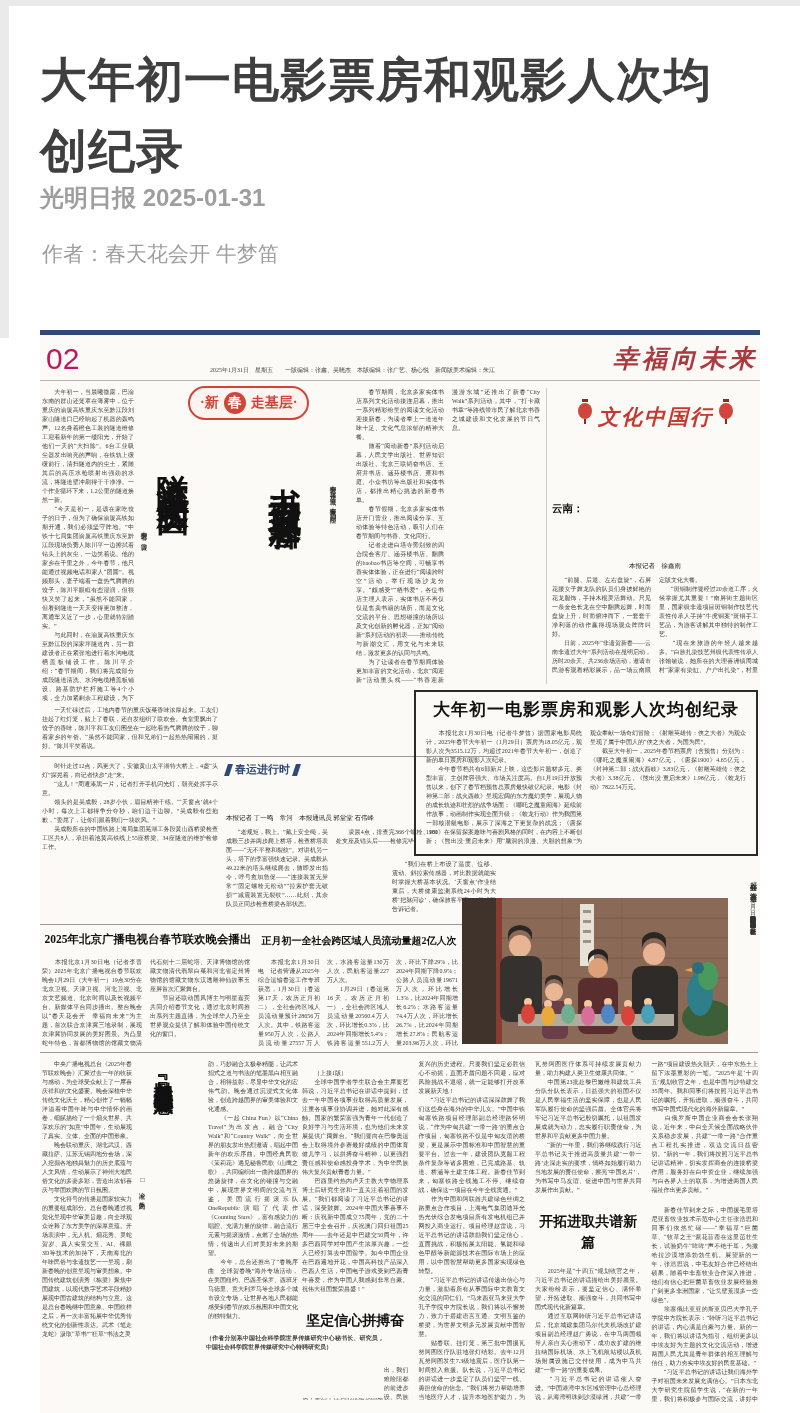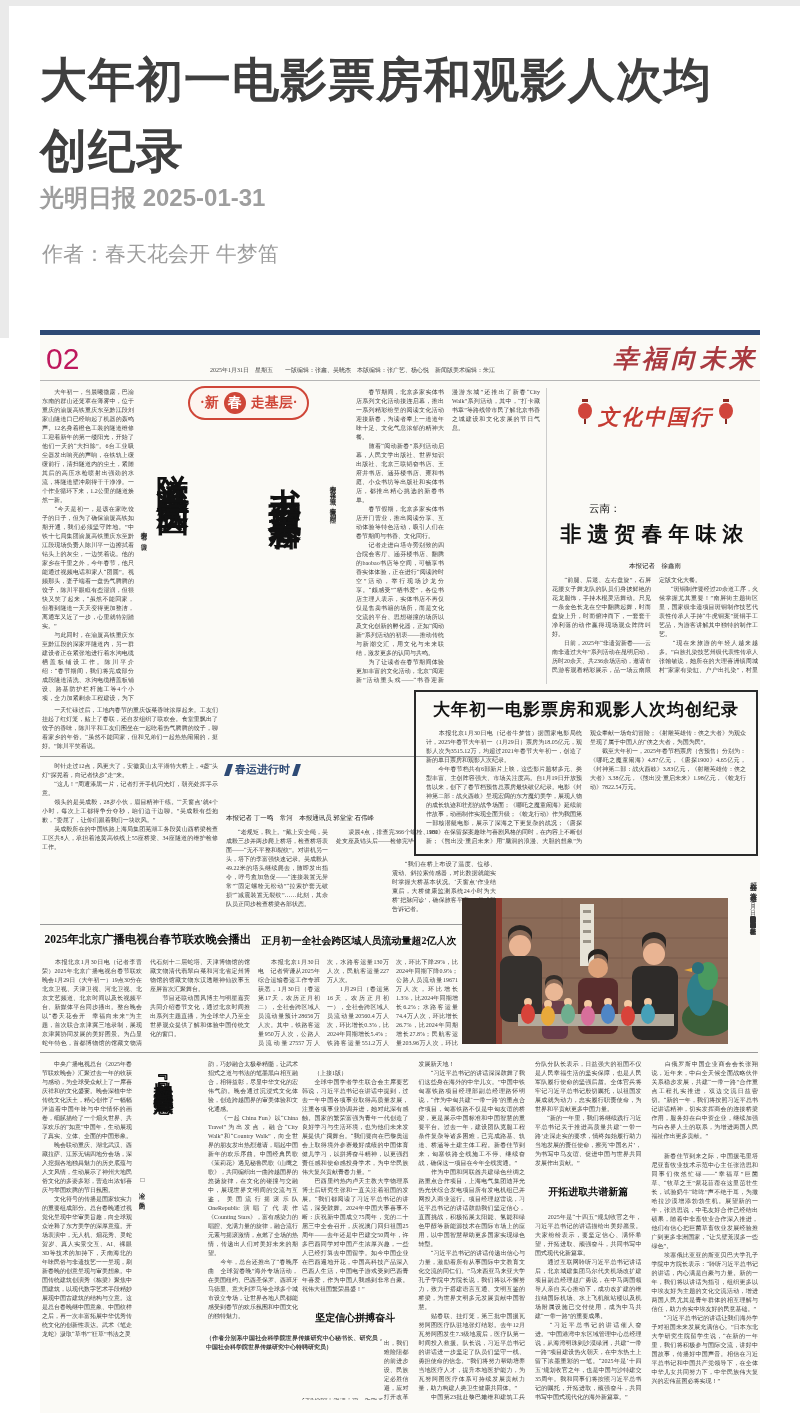--- a/index.html
+++ b/index.html
@@ -45,21 +45,21 @@
   #badge-cy{left:186px;top:432px;display:flex;align-items:center;gap:4px;color:#2e4a75;font-weight:bold;font-size:11px;font-family:"Liberation Sans",sans-serif;}
   .cybar{width:5px;height:12px;background:#2e4a75;transform:skewX(-18deg);}
   
   #box{left:374px;top:360px;width:344px;height:166px;border:2px solid #2a2a2a;box-sizing:border-box;padding:6px 10px;}
   #box-head{text-align:center;font-size:17px;font-weight:900;color:#111;letter-spacing:1px;}
   
   #photo{left:422px;top:568px;width:266px;height:146px;}
   #photo-cap{left:688px;top:546px;width:30px;height:170px;font-size:6px;line-height:1.55;color:#333;}
   #photo-cap .cap-t{font-weight:bold;font-size:7px;letter-spacing:1px;}
   #c-note{left:166px;top:1004px;width:178px;height:64px;font-weight:bold;background:#fbfaf6;z-index:3;}
-  .sub{ text-align:center;font-weight:900;font-size:10px;color:#111;margin:5px 0;}
+  .sub{ text-align:center;font-weight:900;font-size:14px;color:#111;margin:5px 0;}
   #s-body p{margin:0 0 2px;}
 </style>
 </head>
 <body>
 
 <div class="abs edge-t"></div>
 <div class="abs edge-l"></div>
 <div class="abs corner"></div>
 
 <h1 class="abs" id="page-title">大年初一电影票房和观影人次均创纪录</h1>
@@ -96,22 +96,21 @@
 　　记者走进白塔寺旁别致的四合院会客厅、涵芬楼书店、翻腾的baobao书店等空间，可畅享书香实体体验，正在进行“阅读跨时空”活动，举行现场沙龙分享。“颇感受”“栖书爱”，各位书店主理人表示，实体书店不再仅仅是售卖书籍的场所，而是文化交流的平台、思想碰撞的场所以及文化创新的孵化器，正如“阅动新”系列活动的初衷——推动传统与新潮交汇，用文化与未来联结，激发更多的认同与共鸣。
 　　为了让读者在春节期间体验更加丰富的文化活动，北京“阅迎新”活动重头戏——“书香迎新　漫游东城”还推出了新春“City Walk”系列活动，其中，“打卡藏书章”等路线带市民了解北京书香之城建设和文化发展的节日气息。</div>
   <div class="abs" style="left:506px;top:58px;width:1px;height:296px;background:#ccc;"></div>
 
   <div class="abs" id="badge-wh">
     <span class="lantern"></span>
     <span class="wh-text">文化中国行</span>
     <span class="lantern"></span>
   </div>
 
-  <div class="abs" style="left:512px;top:172px;font-size:10.5px;font-weight:normal;color:#111;margin-left:37px;">云南：</div>
-  <div class="abs hl" style="left:512px;top:190px;width:206px;text-align:center;font-size:21px;letter-spacing:6px;">非遗贺春年味浓</div>
+  <div class="abs" style="left:512px;top:172px;font-size:10.5px;font-weight:bold;color:#111;">云南：</div>
   <div class="abs byline" style="left:512px;top:232px;width:206px;text-align:center;">本报记者　徐鑫雨</div>
   <div class="abs b6 cols2" style="left:512px;top:246px;width:206px;height:106px;">　　“前腿、后退、左右盘旋”，石屏花腰女子舞龙队的队员们身披鲜艳的花龙服饰，手持木棍灵活舞动。只见一条金色长龙在空中翻腾起舞，时而盘旋上升，时而俯冲而下，一套套干净利落的动作赢得现场观众阵阵叫好。
 　　日前，2025年“非遗贺新春——云南非遗过大年”系列活动在昆明启动，历时20余天、共236余场活动，邀请市民游客观看精彩展示，品一场云南限定版文化大餐。
 　　“斑铜制作要经过20余道工序，火候掌握尤其重要！”南屏街主题街区里，国家级非遗项目斑铜制作技艺代表性传承人手持“牛虎铜案”斑铜手工艺品，为游客讲解其中独特的制作工艺。
 　　“现在来旅游的年轻人越来越多。”白族扎染技艺州级代表性传承人张翰敏说，她所在的大理喜洲镇周城村“家家有染缸、户户出扎染”，村里的扎染作坊和体验中心超过200家，村民成了家门口的艺术家。</div>
 
   <div class="abs divider" style="left:0;top:426px;width:458px;"></div>
 
   <div class="abs b6" style="left:2px;top:432px;width:176px;height:156px;">　　时针走过12点，风更大了，安徽黄山太平湖特大桥上，4盏“头灯”探晃着，向记者快步“走”来。
 　　“这儿！”周遭漆黑一片，记者打开手机闪光灯，朝亮处挥手示意。

